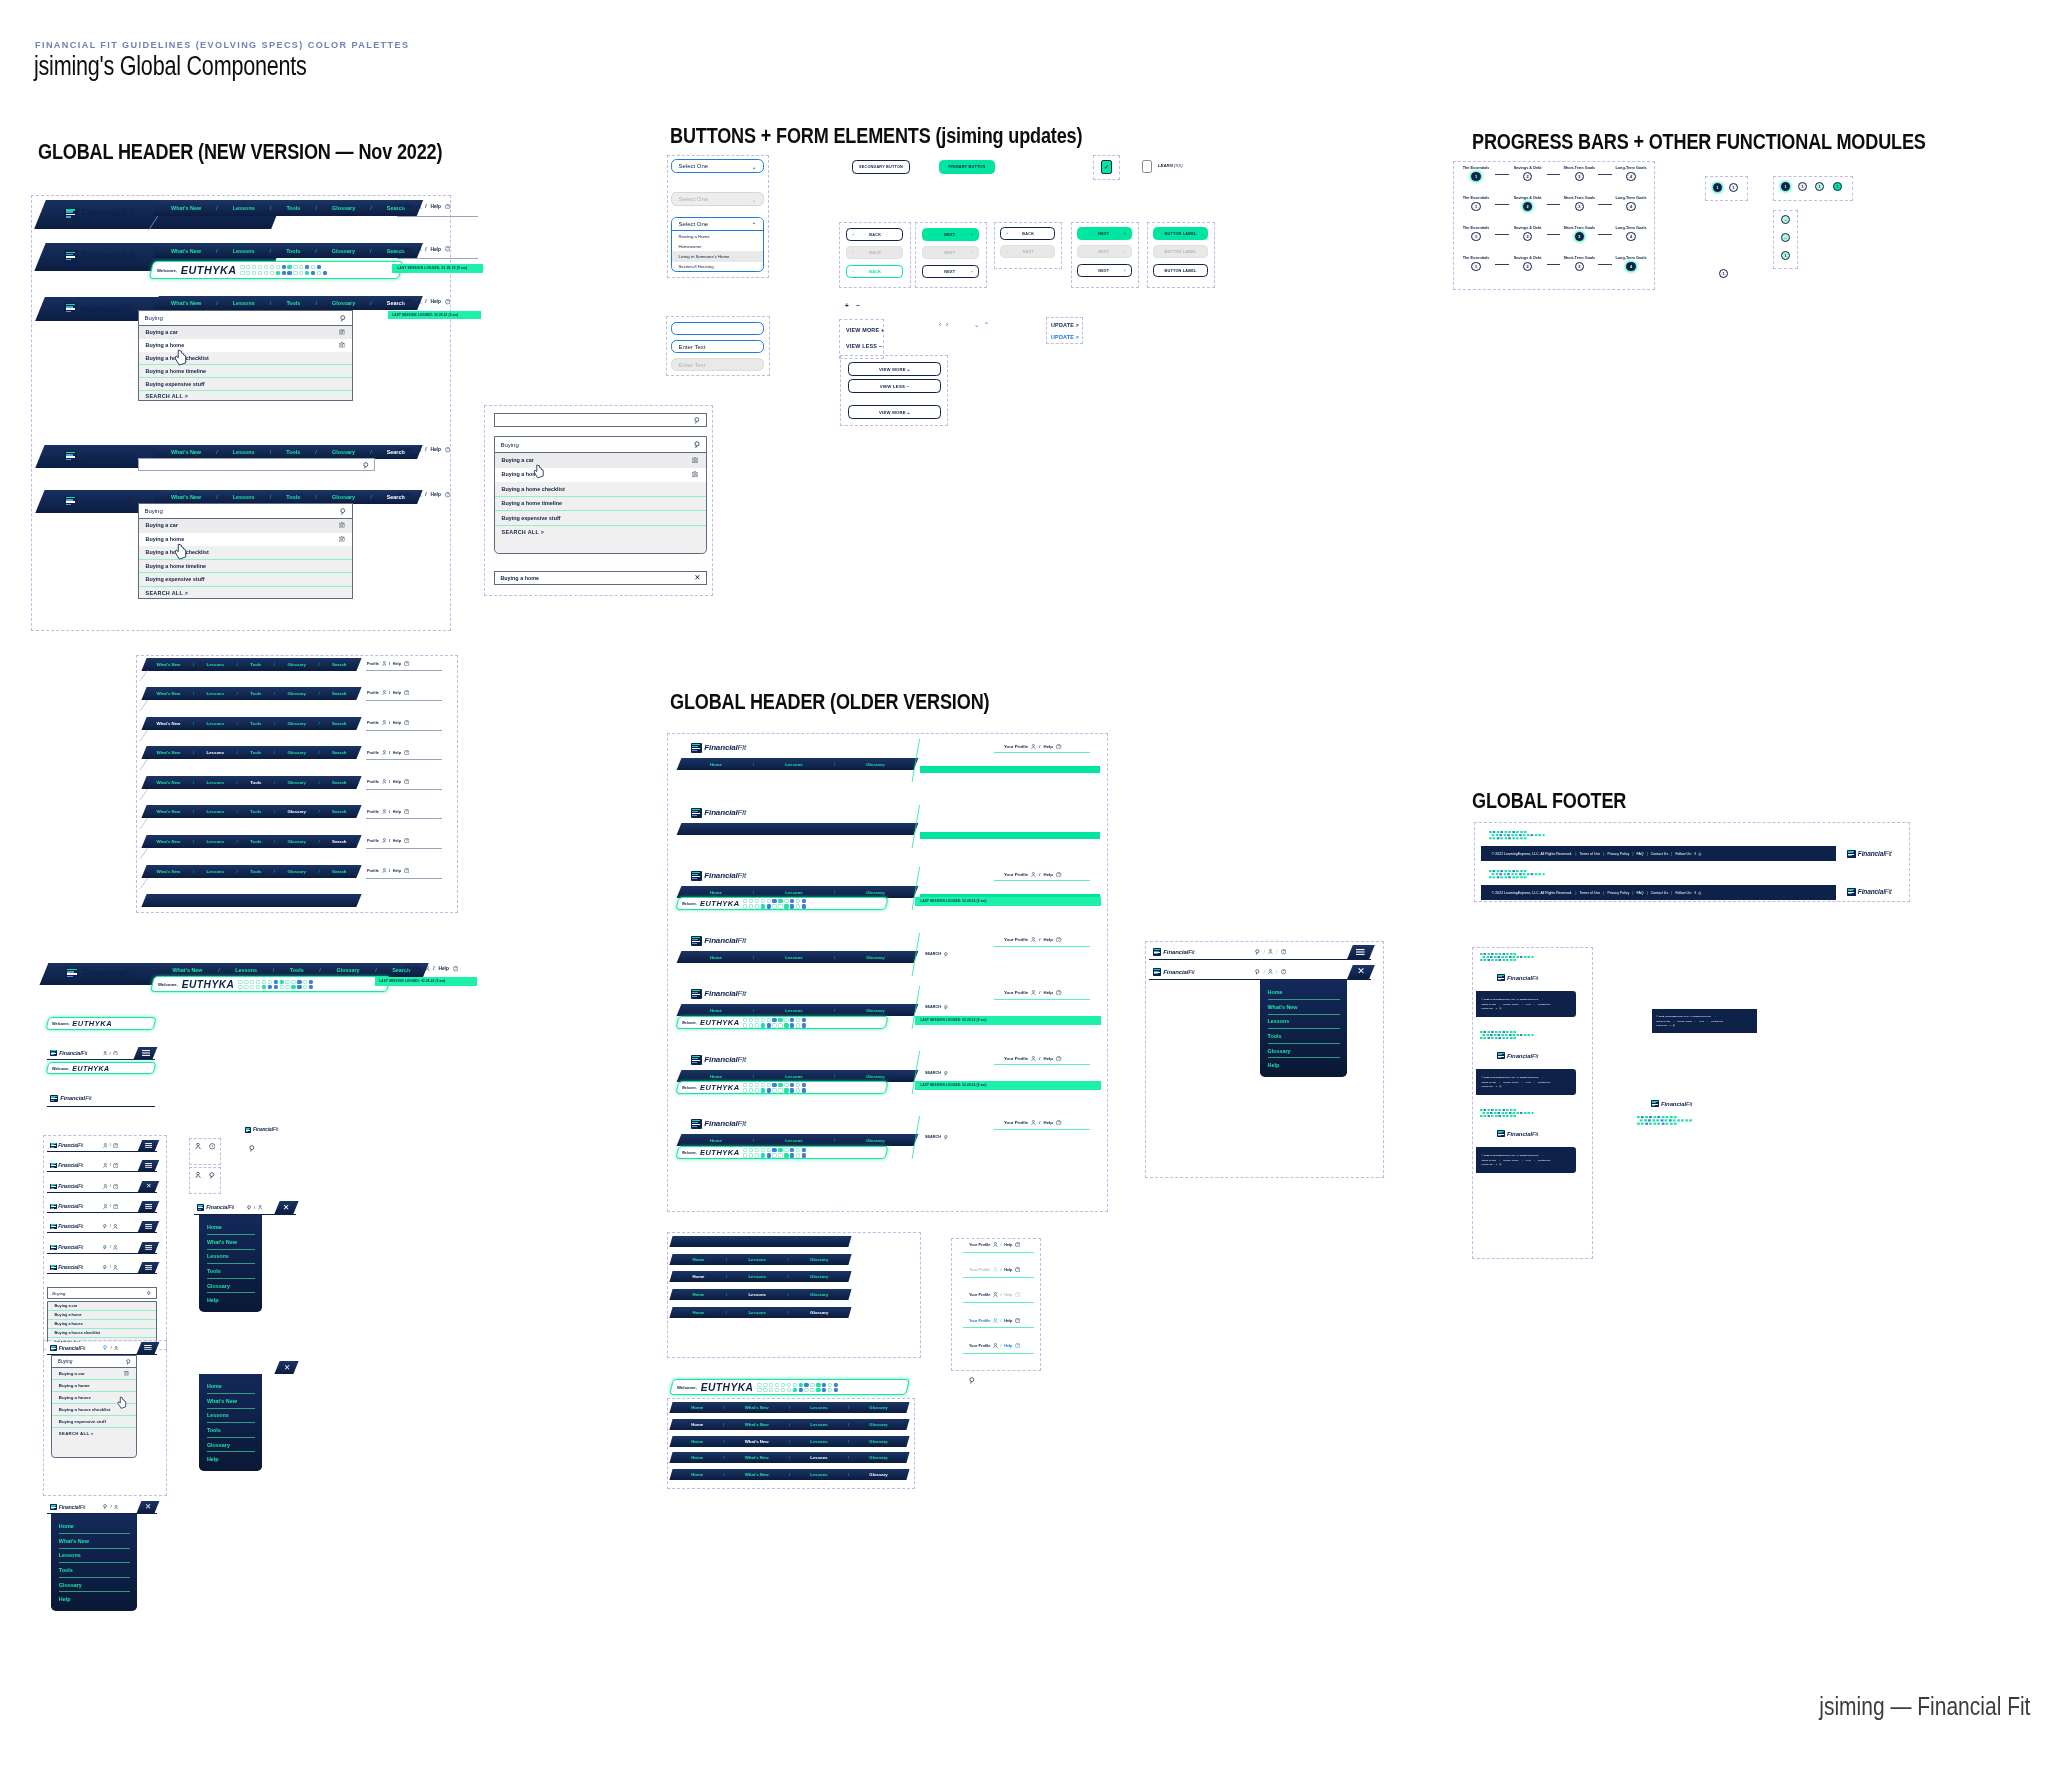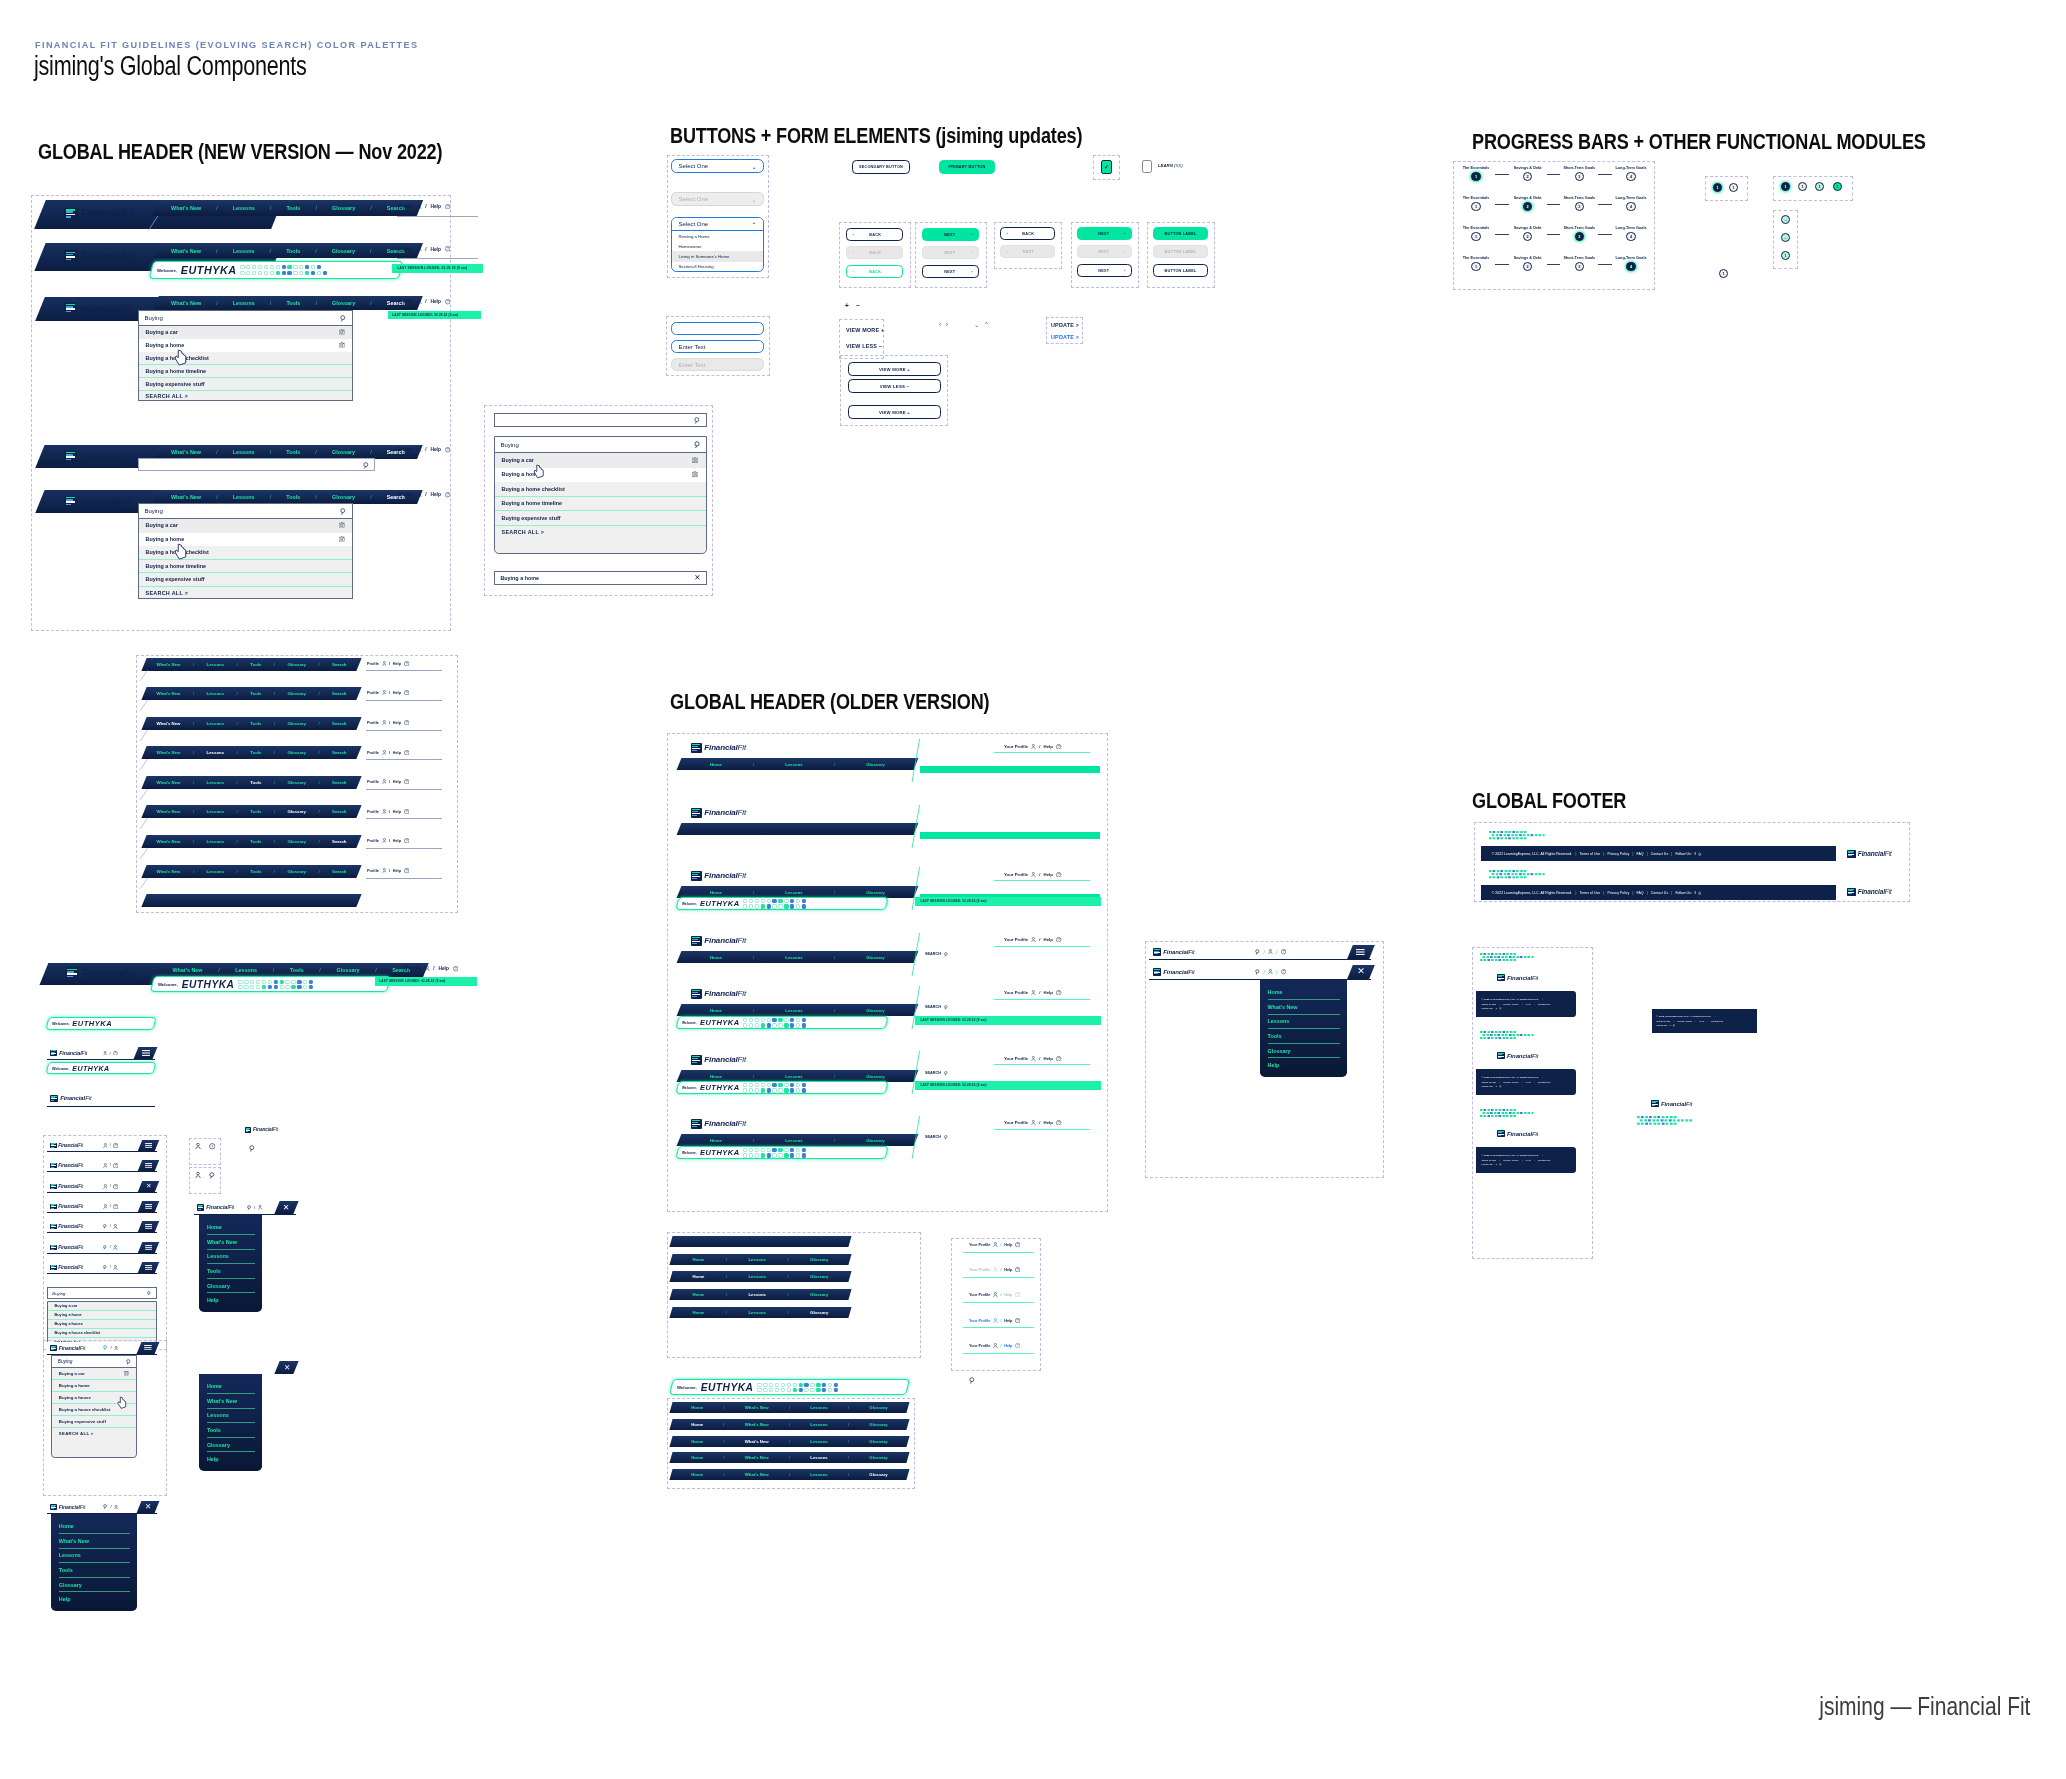--- a/index.html
+++ b/index.html
@@ -194,21 +194,21 @@
     color:#1de4a4; font-weight:700; font-size:5.4px;
     padding:3.8px 0; border-bottom:0.5px solid #2f9e7e;
   }
   .mob-menu .mi:last-child { border-bottom:none; }
 
   svg { display:block; }
 </style>
 </head>
 <body>
 
-<div class="abs" id="eyebrow">FINANCIAL FIT GUIDELINES (EVOLVING SEARCH) COLOR PALETTES</div>
+<div class="abs" id="eyebrow">FINANCIAL FIT GUIDELINES (EVOLVING SPECS) COLOR PALETTES</div>
 <div class="abs" id="deck-title">jsiming's Global Components</div>
 <div class="abs" id="signature">jsiming — Financial Fit</div>
 
 <div class="abs sec-title" style="left:38px; top:139px;">GLOBAL HEADER (NEW VERSION — Nov 2022)</div>
 <div class="abs sec-title" style="left:670px; top:123px;">BUTTONS + FORM ELEMENTS (jsiming updates)</div>
 <div class="abs sec-title" style="left:1472px; top:129px;">PROGRESS BARS + OTHER FUNCTIONAL MODULES</div>
 <div class="abs sec-title" style="left:670px; top:689px;">GLOBAL HEADER (OLDER VERSION)</div>
 <div class="abs sec-title" style="left:1472px; top:788px;">GLOBAL FOOTER</div>
 
 <div class="abs dashbox" style="left:31px; top:195px; width:420px; height:436px;"></div>

